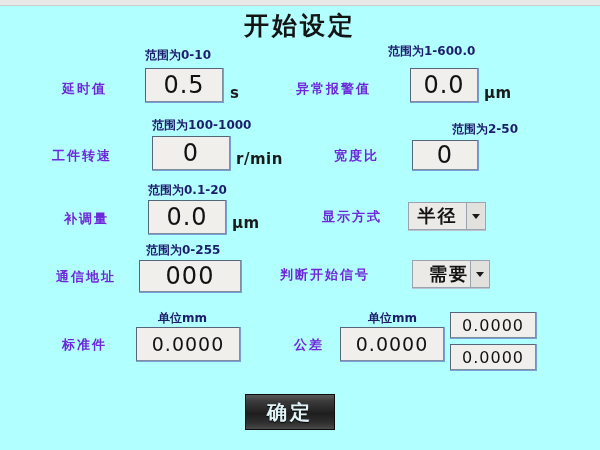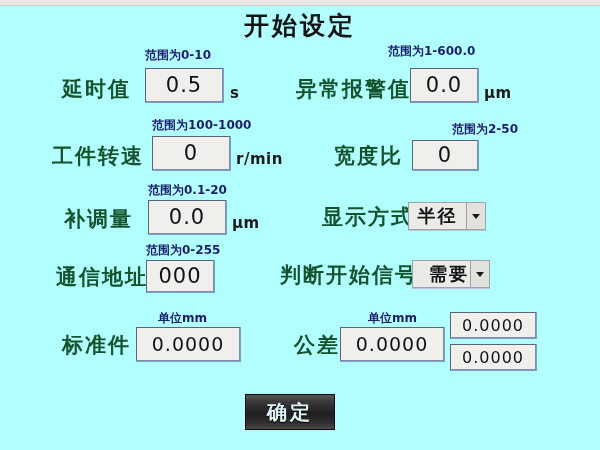--- a/index.html
+++ b/index.html
@@ -38,23 +38,23 @@
     width: 600px;
     text-align: center;
     font-family: "DejaVu Sans", sans-serif;
     font-size: 25px;
     font-weight: bold;
     color: #141414;
     letter-spacing: 3px;
   }
   .lbl {
     position: absolute;
-    font-size: 21px;
-    font-weight: bold;
-    color: #14532d;
+    font-size: 13px;
+    font-weight: bold;
+    color: #6d28d9;
     letter-spacing: 2px;
     white-space: nowrap;
     line-height: 22px;
   }
   .hint {
     position: absolute;
     font-size: 12px;
     font-weight: bold;
     color: #1d1d6e;
     white-space: nowrap;
@@ -65,21 +65,21 @@
     position: absolute;
     background: #f1efec;
     border: 1px solid #7f8fa0;
     border-top-color: #55667a;
     border-left-color: #55667a;
     box-shadow: 0 1px 0 0 #7a9fd4, 1px 0 0 0 #7a9fd4, 1px 1px 0 0 #7a9fd4;
     box-sizing: border-box;
     text-align: center;
     color: #121212;
     font-family: "DejaVu Sans", sans-serif;
-    font-size: 21px;
+    font-size: 24px;
     letter-spacing: 1px;
     display: flex;
     align-items: center;
     justify-content: center;
   }
   .inp.small-num { font-size: 19px; }
   .unit {
     position: absolute;
     font-size: 15px;
     font-weight: bold;
@@ -180,21 +180,21 @@
   <div class="unit" style="left:232px; top:214px;">μm</div>
 
   <div class="lbl" style="left:322px; top:206px;">显示方式</div>
   <div class="sel" style="left:408px; top:202px; width:78px; height:28px;">
     <span class="sel-val">半径</span>
     <span class="sel-arrow"></span>
   </div>
 
   <div class="lbl" style="left:56px; top:266px;">通信地址</div>
   <div class="hint" style="left:146px; top:245px;">范围为0-255</div>
-  <div class="inp" style="left:146px; top:260px; width:68px; height:32px;">000</div>
+  <div class="inp" style="left:139px; top:260px; width:102px; height:32px;">000</div>
 
   <div class="lbl" style="left:280px; top:264px;">判断开始信号</div>
   <div class="sel" style="left:412px; top:260px; width:78px; height:28px;padding-left:15px;">
     <span class="sel-val">需要</span>
     <span class="sel-arrow"></span>
   </div>
 
   <div class="lbl" style="left:62px; top:334px;">标准件</div>
   <div class="hint" style="left:158px; top:313px;">单位mm</div>
   <div class="inp small-num" style="left:136px; top:327px; width:104px; height:34px;">0.0000</div>

